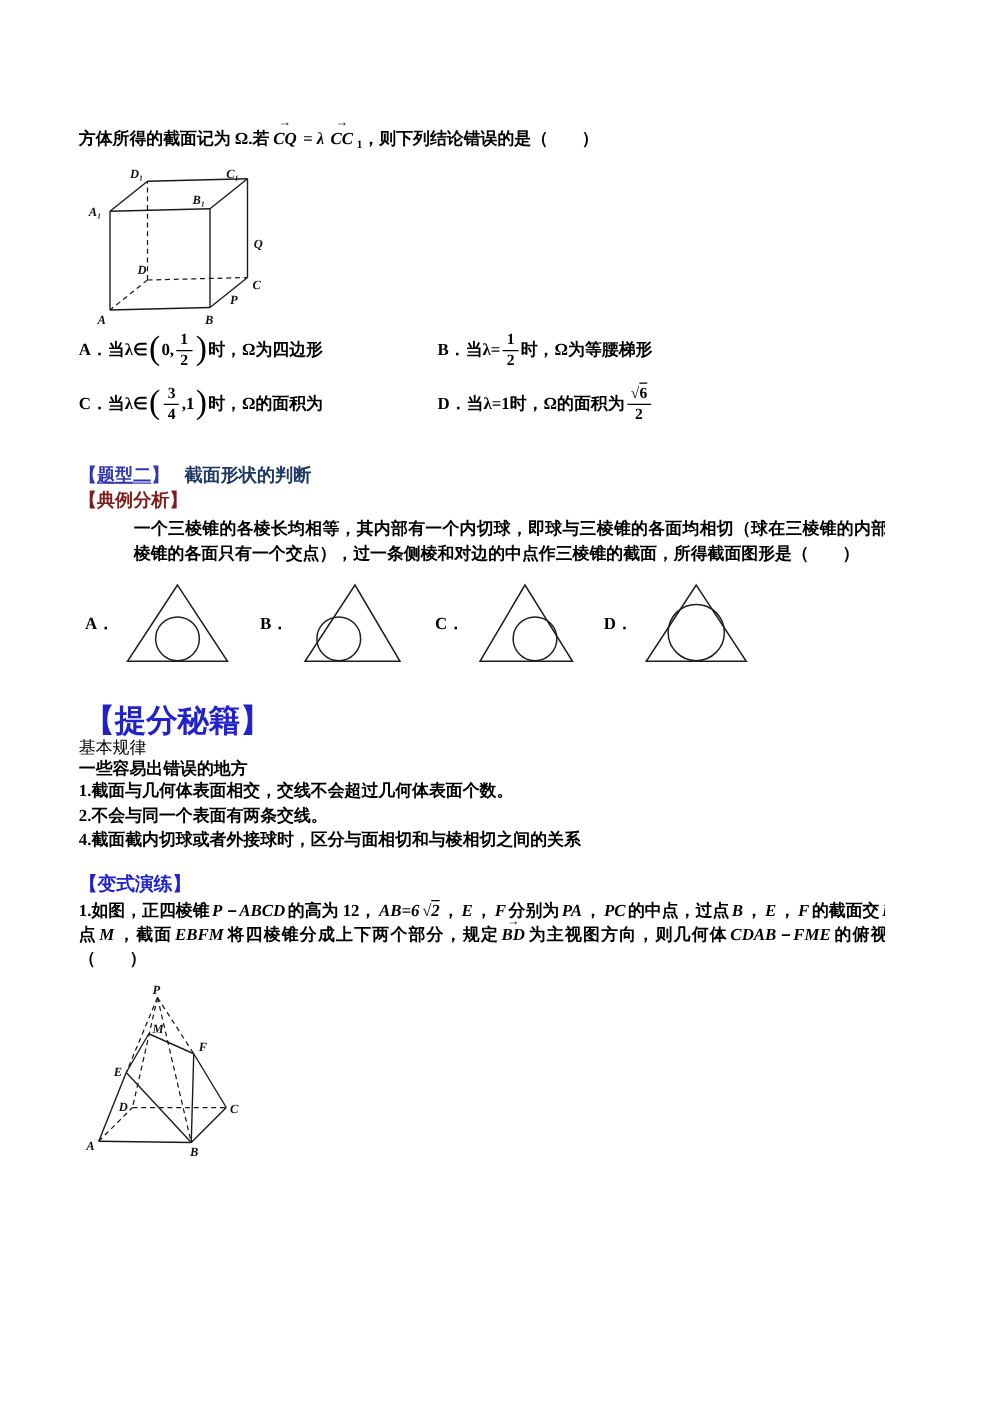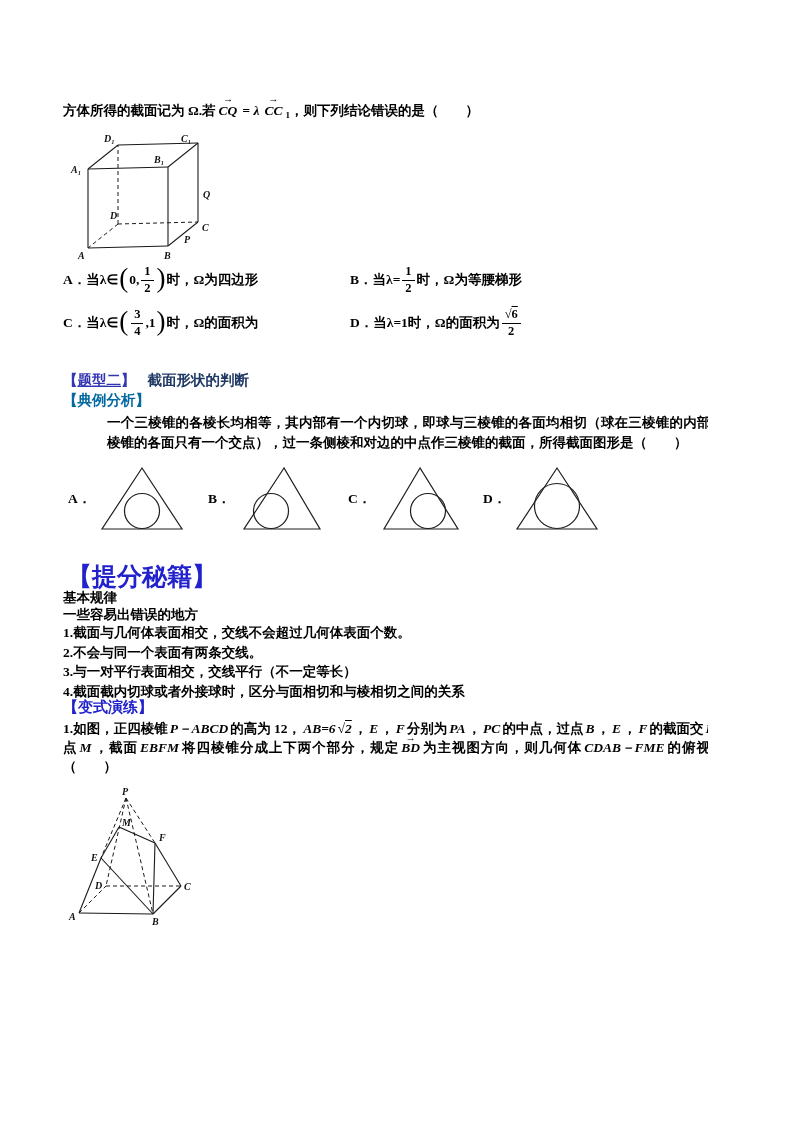--- a/index.html
+++ b/index.html
@@ -21,28 +21,28 @@
   .frac { display:inline-flex; flex-direction:column; align-items:center; vertical-align:middle; font-size:12.5px; line-height:1.1; margin:0 2px; }
   .frac .fnum { display:block; border-bottom:1.2px solid #000; padding:0 3px 1px; }
   .frac .fden { display:block; padding-top:1px; }
   .bigp { font-size:27px; font-weight:400; line-height:1; margin:0 1px; position:relative; top:-2px; }
   .rad { text-decoration:overline; }
 
   
   .sec2 { position:absolute; left:63px; top:371px; font-weight:bold; font-size:14.5px; color:#3236b2; }
   .sec2 .uname { text-decoration:underline; }
   .sec2 .stitle { color:#1f3864; margin-left:12px; }
-  .dxfx { position:absolute; left:63px; top:391px; font-weight:bold; font-size:14.5px; color:#0369a1; }
+  .dxfx { position:absolute; left:63px; top:391px; font-weight:bold; font-size:14.5px; color:#7f1d1d; }
   .example-text { position:absolute; left:63px; top:413px; width:672px; font-weight:bold; font-size:13.5px; line-height:20px; text-align:justify;margin-left:44px; }
 
   .tri-pair { position:absolute; top:465px; display:flex; align-items:center; gap:7px; }
   .tri-label { font-weight:bold; font-size:13.5px; }
 
   .tifen { position:absolute; left:67px; top:560px; font-weight:bold; font-size:25px; color:#2222cc; }
-  .rule-title { position:absolute; left:63px; top:589px; font-weight:bold; font-size:13.5px; }
+  .rule-title { position:absolute; left:63px; top:589px; font-weight:normal; font-size:13.5px; }
   .rule-subtitle { position:absolute; left:63px; top:606px; font-weight:bold; font-size:13.5px; }
   .rules { position:absolute; left:63px; top:623px; font-weight:bold; font-size:13.5px; line-height:19.5px; }
   .bianshi { position:absolute; left:63px; top:698px; font-weight:bold; font-size:15px; color:#2222cc; }
 
   .variation-text { position:absolute; left:63px; top:719px; width:676px; font-weight:bold; font-size:13.5px; line-height:19px; text-align:justify; }
   .variation-text .vec { margin:0 2px; }
 
   .fig { position:absolute; }
   svg text { font-family:"Liberation Serif", serif; font-style:italic; font-size:10px; font-weight:bold; fill:#111; }
   svg .edge { stroke:#1a1a1a; stroke-width:1.1; fill:none; }
@@ -161,21 +161,20 @@
       <circle class="shape" cx="44" cy="41" r="22.5"></circle>
     </svg>
   </div>
 
   <div class="tifen">【提分秘籍】</div>
   <div class="rule-title">基本规律</div>
   <div class="rule-subtitle">一些容易出错误的地方</div>
   <div class="rules">
     <div>1.截面与几何体表面相交，交线不会超过几何体表面个数。</div>
     <div>2.不会与同一个表面有两条交线。</div>
-    <div>3.与一对平行表面相交，交线平行（不一定等长）</div>
     <div>4.截面截内切球或者外接球时，区分与面相切和与棱相切之间的关系</div>
   </div>
 
   <div class="bianshi">【变式演练】</div>
 
   <div class="variation-text">
     <span>1.如图，正四棱锥</span><span class="m">P－ABCD</span><span>的高为 12，</span><span class="m">AB=6</span><span class="m" style="margin:0">√</span><span class="m rad" style="margin:0 2px 0 0">2</span><span>，</span><span class="m">E</span><span>，</span><span class="m">F</span><span>分别为</span><span class="m">PA</span><span>，</span><span class="m">PC</span><span>的中点，过点</span><span class="m">B</span><span>，</span><span class="m">E</span><span>，</span><span class="m">F</span><span>的截面交</span><span class="m">PD</span><span>于点</span><span class="m">M</span><span>，截面</span><span class="m">EBFM</span><span>将四棱锥分成上下两个部分，规定</span><span class="vec">BD</span><span>为主视图方向，则几何体</span><span class="m">CDAB－FME</span><span>的俯视图为（　　）</span>
   </div>
 
   <svg class="fig" style="left:63px; top:786px;" width="180" height="152" viewBox="0 0 180 152">

